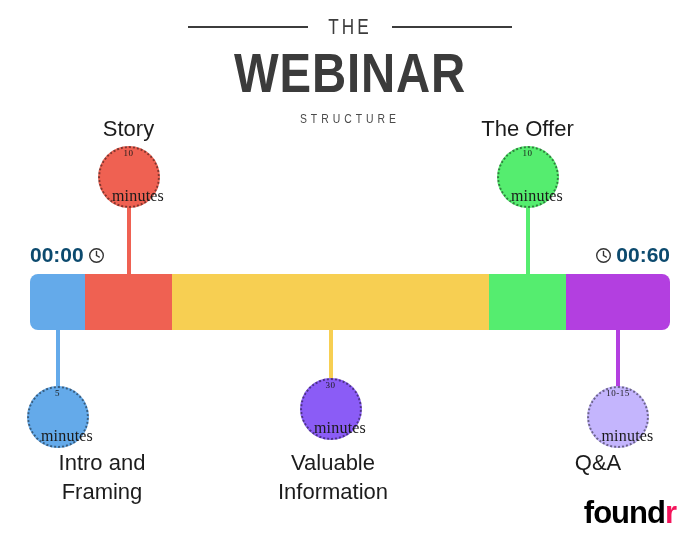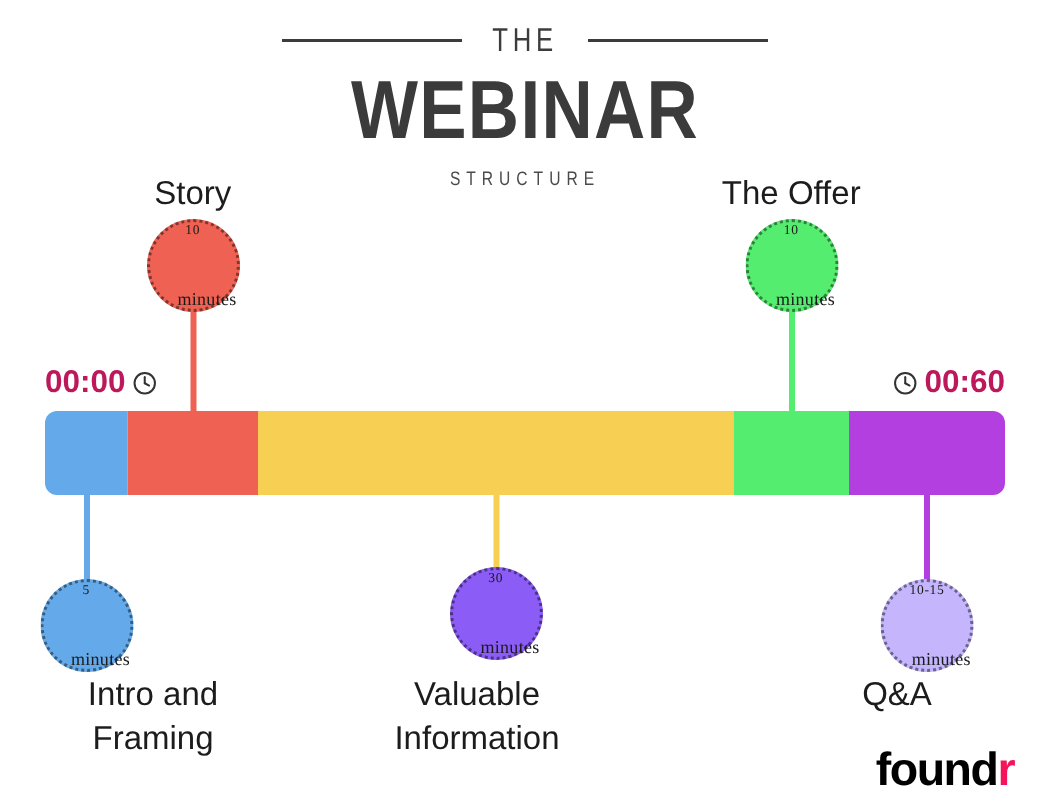--- a/index.html
+++ b/index.html
@@ -84,21 +84,21 @@
   
   .time-label {
     position: absolute;
     top: 243px;
     display: flex;
     align-items: center;
     gap: 4px;
     font-family: "Liberation Sans", sans-serif;
     font-size: 21px;
     font-weight: bold;
-    color: #be185d;
+    color: #0c4a6e;
     white-space: nowrap;
   }
   #time-start { left: 30px; }
   #time-end   { right: 30px; text-align: right; }
   .clock-svg { display: block; }
 
   
   .stem {
     position: absolute;
     width: 4px;
@@ -117,21 +117,21 @@
     font-family: "Liberation Serif", serif;
     color: #1a1a1a;
     line-height: 1.18;
     text-align: center;
   }
   .badge .num {
     font-size: 9px;
     letter-spacing: 0.5px;
   }
   .badge .unit {
-    font-size: 12px;
+    font-size: 16px;
     letter-spacing: 0.2px;
     padding-left: 19px;
   }
 
   
   .caption {
     position: absolute;
     font-family: "Liberation Sans", sans-serif;
     font-size: 22px;
     color: #1c1c1c;
@@ -208,21 +208,21 @@
     <div class="badge" style="background: rgb(239, 97, 82); border: 2px dotted rgba(0, 0, 0, 0.45); left: 97.5px; top: 146px;">
       <span class="num">10</span>
       <span class="unit">minutes</span>
     </div>
     <div class="caption" style="left: 18.5px; width: 220px; top: 114px;">Story</div>
     <div class="stem" style="background: rgb(247, 207, 82); left: 328.5px; top: 328px; height: 62px;"></div>
     <div class="badge" style="background: #8b5cf6; border: 2px dotted rgba(0, 0, 0, 0.45); left: 299.5px; top: 378px;">
       <span class="num">30</span>
       <span class="unit">minutes</span>
     </div>
-    <div class="caption" style="left: 208px; width: 220px; top: 448px;">Valuable
+    <div class="caption" style="left: 223px; width: 220px; top: 448px;">Valuable
 Information</div>
     <div class="stem" style="background: rgb(85, 237, 111); left: 525.5px; top: 198px; height: 78px;"></div>
     <div class="badge" style="background: rgb(85, 237, 111); border: 2px dotted rgba(0, 0, 0, 0.45); left: 496.5px; top: 146px;">
       <span class="num">10</span>
       <span class="unit">minutes</span>
     </div>
     <div class="caption" style="left: 417.5px; width: 220px; top: 114px;">The Offer</div>
     <div class="stem" style="background: rgb(179, 63, 224); left: 616px; top: 328px; height: 62px;"></div>
     <div class="badge" style="background: #c4b5fd; border: 2px dotted rgba(0, 0, 0, 0.45); left: 587px; top: 386px;">
       <span class="num">10-15</span>

